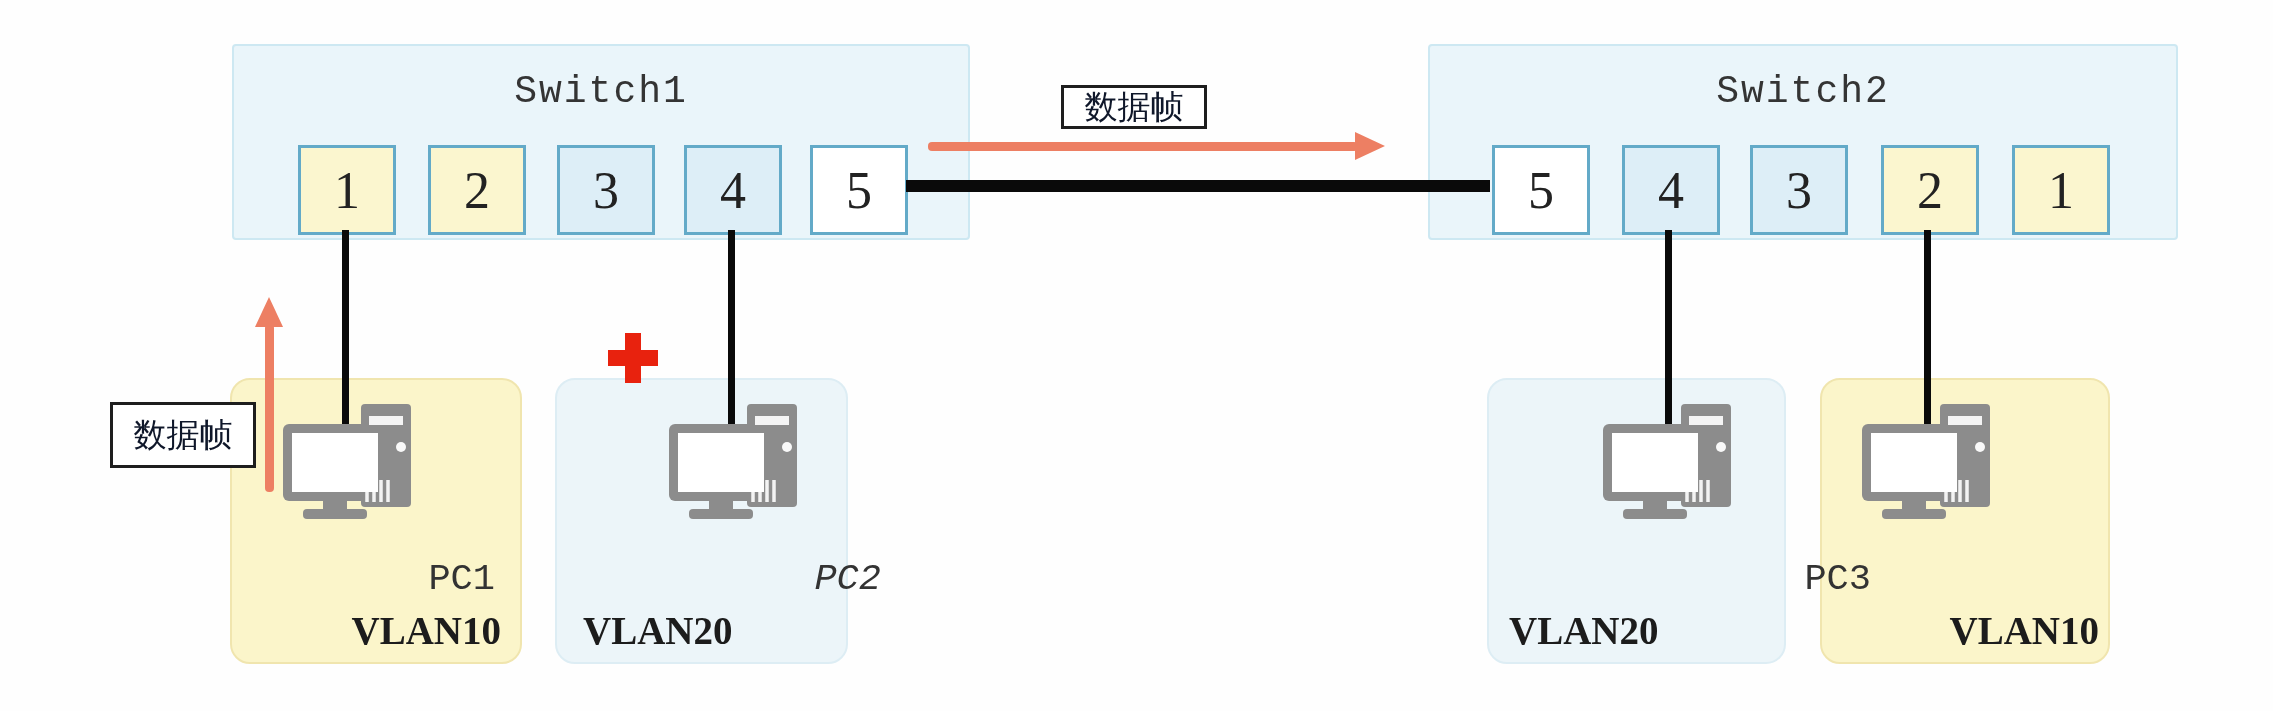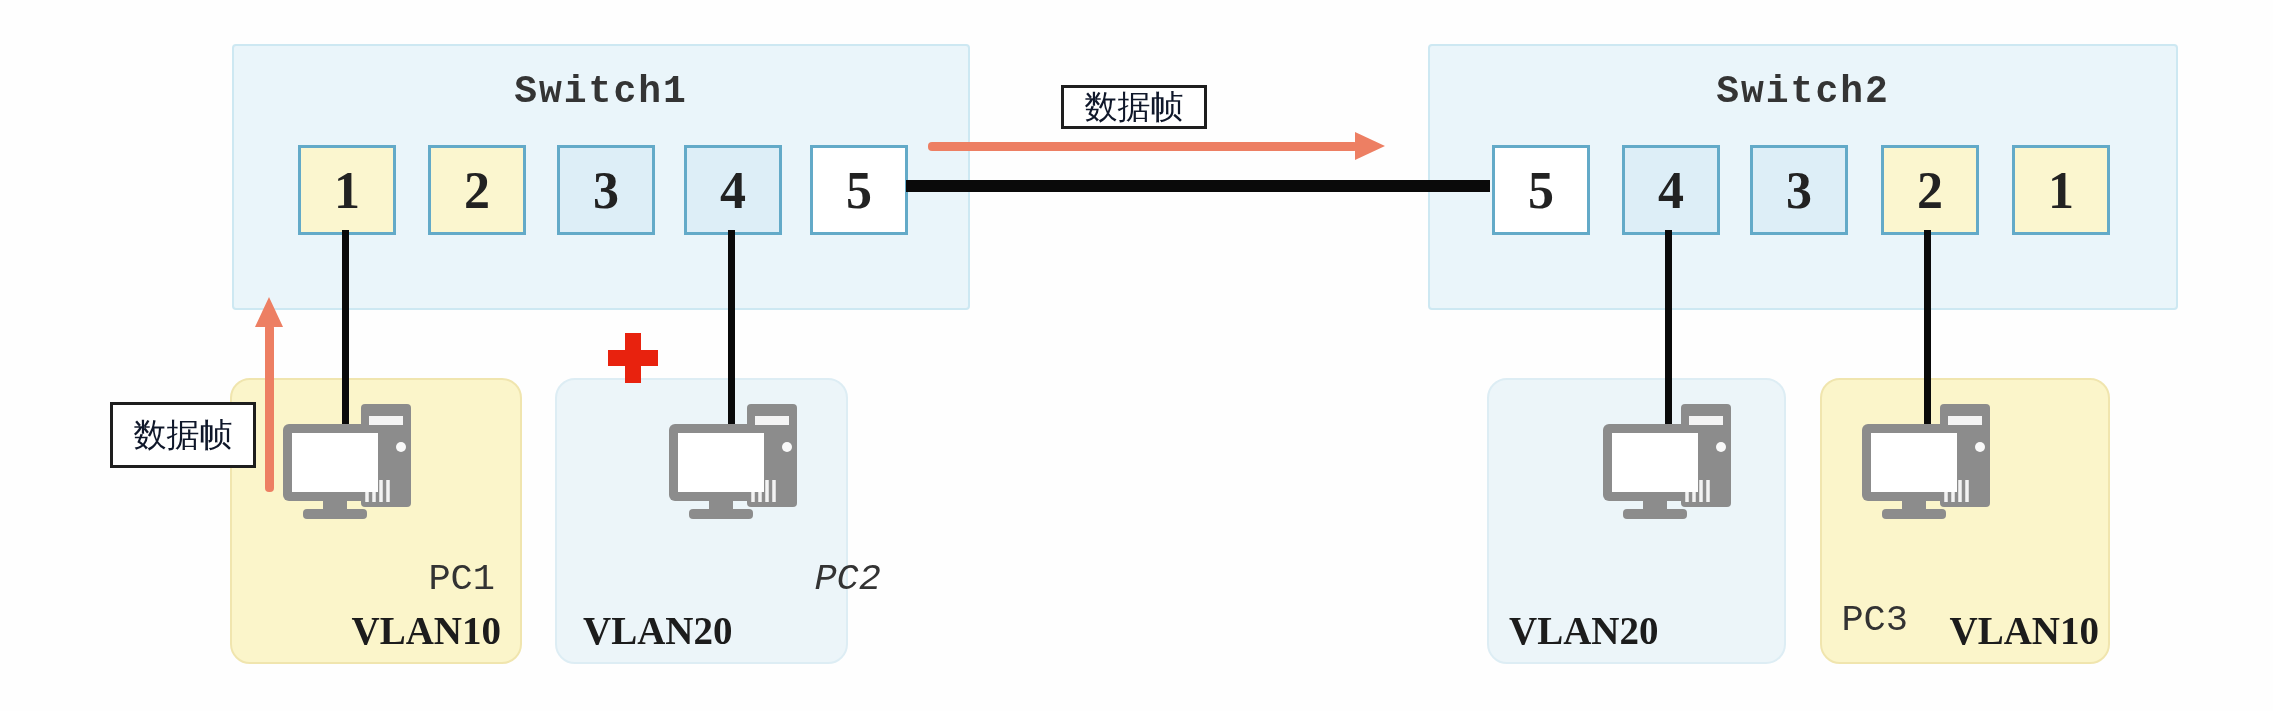--- a/index.html
+++ b/index.html
@@ -5,26 +5,25 @@
   html,body{margin:0;padding:0;background:#ffffff;}
   .canvas{
     position:relative;
     width:2273px;height:711px;
     background:#fefefe;
     font-family:"Liberation Sans",sans-serif;
     overflow:hidden;
   }
   
   .switch-box{
-    position:absolute;top:44px;height:266px;
+    position:absolute;top:44px;height:196px;
     background:var(--switch_fill);
     border:2px solid var(--switch_border);
     border-radius:4px;
     box-sizing:border-box;
-    font-weight:bold;
   }
   .switch-box.s1{left:232px;width:738px;}
   .switch-box.s2{left:1428px;width:750px;}
   .switch-title{
     position:absolute;top:24px;left:0;width:100%;
     text-align:center;
     font-family:"Liberation Mono",monospace;
     font-size:38px;color:#343434;letter-spacing:2px;
   }
   
@@ -108,21 +107,21 @@
   .pc-icon.i2{left:669px;}
   .pc-icon.i3{left:1603px;}
   .pc-icon.i4{left:1862px;}
   .pc-name{
     position:absolute;top:558px;width:300px;text-align:right;
     font-family:"Liberation Mono",monospace;
     font-size:37px;color:#333;z-index:3;
   }
   .pc-name.n1{left:195px;}
   .pc-name.n2{left:581px;font-style:italic;}
-  .pc-name.n3{left:1608px;margin-top:41px;}
+  .pc-name.n3{left:1571px;}
   .pc-name.n4{left:1778px;}
   .vlan-label{
     position:absolute;top:608px;width:260px;
     font-family:"Liberation Serif",serif;font-weight:bold;
     font-size:39px;color:#1c1c1c;z-index:3;padding-left:11px;
   }
   .vlan-label.vl1{left:230px;text-align:right;}
   .vlan-label.vl2{left:572px;text-align:left;}
   .vlan-label.vl3{left:1498px;text-align:left;}
   .vlan-label.vl4{left:1828px;text-align:right;}

